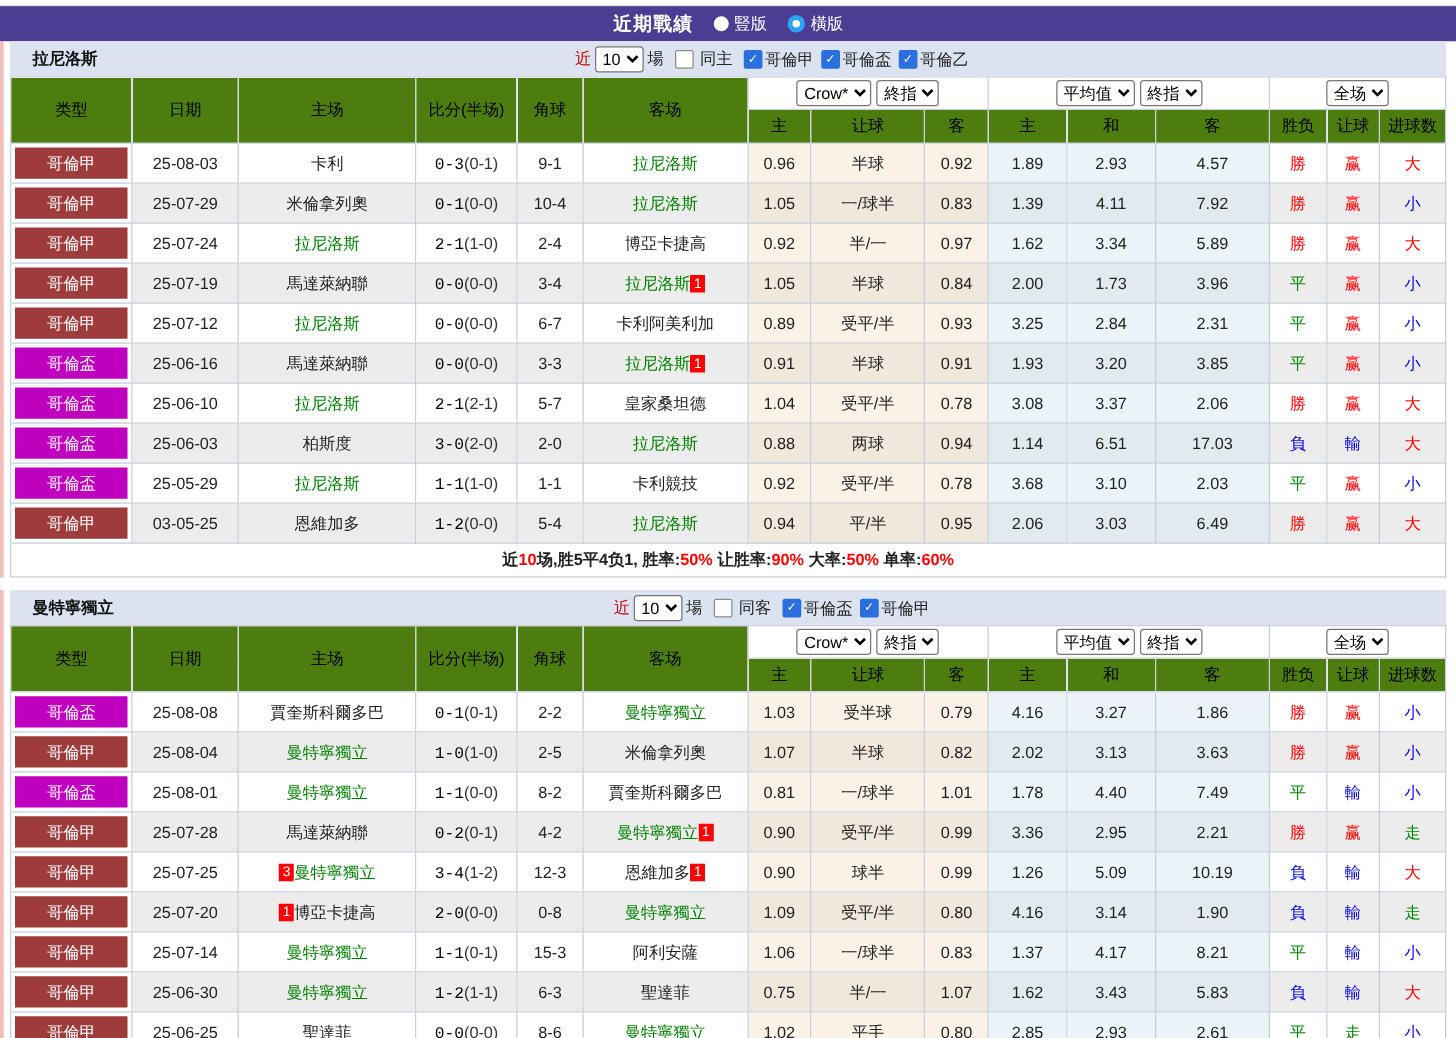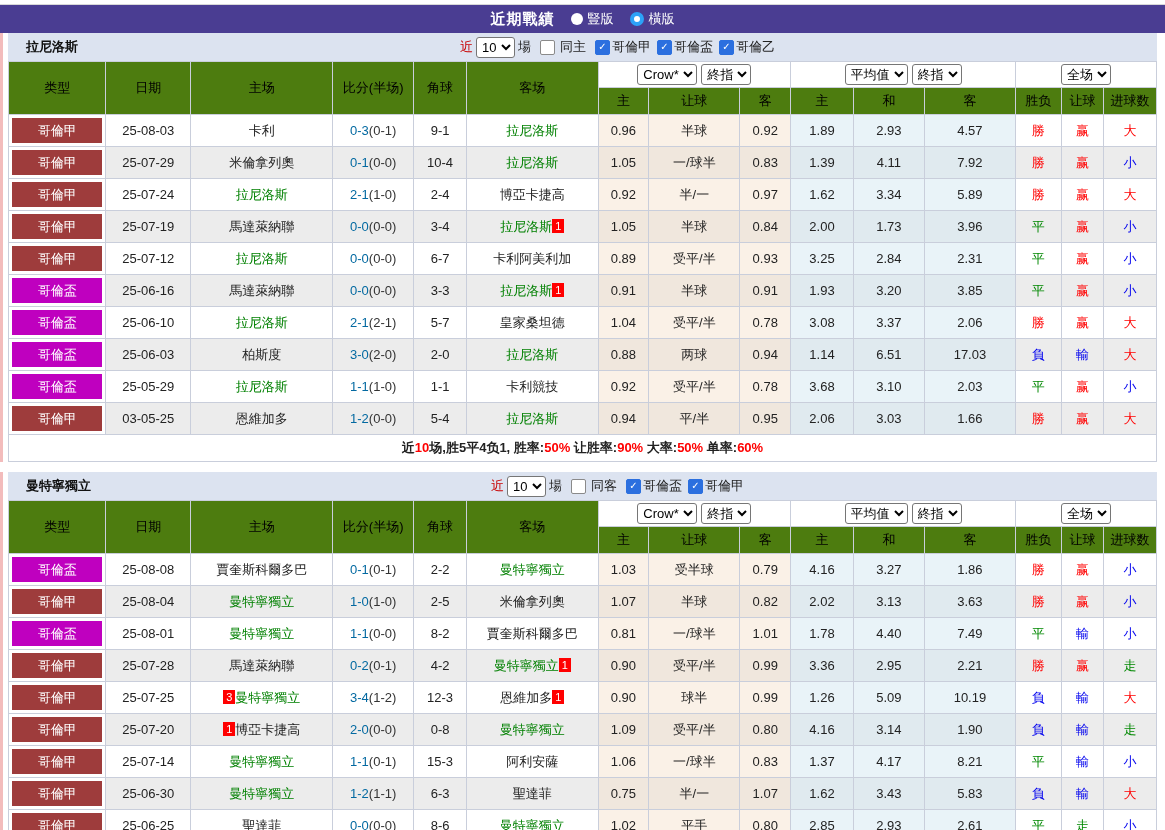--- a/index.html
+++ b/index.html
@@ -31,21 +31,21 @@
   tr.even td.plain{background:#ececec;}
   tr.odd td.odds{background:#faf1e7;}
   tr.even td.odds{background:#f0e7dd;}
   tr.odd td.avgc{background:#e9f3f8;}
   tr.even td.avgc{background:#e0eaef;}
   td.type{background:#fff;padding:1px 1px;}
   .chip{color:#fff;height:25px;line-height:25px;margin:0 2px;font-size:13px;}
   .badge{background:#ff0000;color:#fff;font-size:11px;line-height:14px;padding:0 3px;display:inline-block;vertical-align:1px;}
   .tg{color:#008000;}
   .tb{color:#222;}
-  .ft{color:#0369a1;}
+  .ft{color:#000000;font-family:Liberation Mono, monospace;}
   .ht{color:#333;}
   td.summary{height:26px;background:#fff;border:1px solid #c9cedb;color:#222;font-weight:bold;}
   .red{color:#ff0000;}
 </style>
 </head>
 <body>
 
 <div class="topbar">
   <span class="title">近期戰績</span>
   <span class="radio-wrap">
@@ -306,21 +306,21 @@
           <td class="plain">03-05-25</td>
           <td class="plain"><span class="tb">恩維加多</span></td>
           <td class="plain"><span class="ft">1-2</span><span class="ht">(0-0)</span></td>
           <td class="plain">5-4</td>
           <td class="plain"><span class="tg">拉尼洛斯</span></td>
           <td class="odds">0.94</td>
           <td class="odds">平/半</td>
           <td class="odds">0.95</td>
           <td class="avgc">2.06</td>
           <td class="avgc">3.03</td>
-          <td class="avgc">1.66</td>
+          <td class="avgc">6.49</td>
           <td class="plain" style="color:#ff0000">勝</td>
           <td class="plain" style="color:#ff0000">赢</td>
           <td class="plain" style="color:#ff0000">大</td>
         </tr>
       </tbody>
     <tfoot>
       <tr>
           <td colspan="15" class="summary"><span>近</span><span class="red">10</span><span>场,胜5平4负1, 胜率:</span><span class="red">50%</span><span> 让胜率:</span><span class="red">90%</span><span> 大率:</span><span class="red">50%</span><span> 单率:</span><span class="red">60%</span></td>
         </tr>
     </tfoot>

